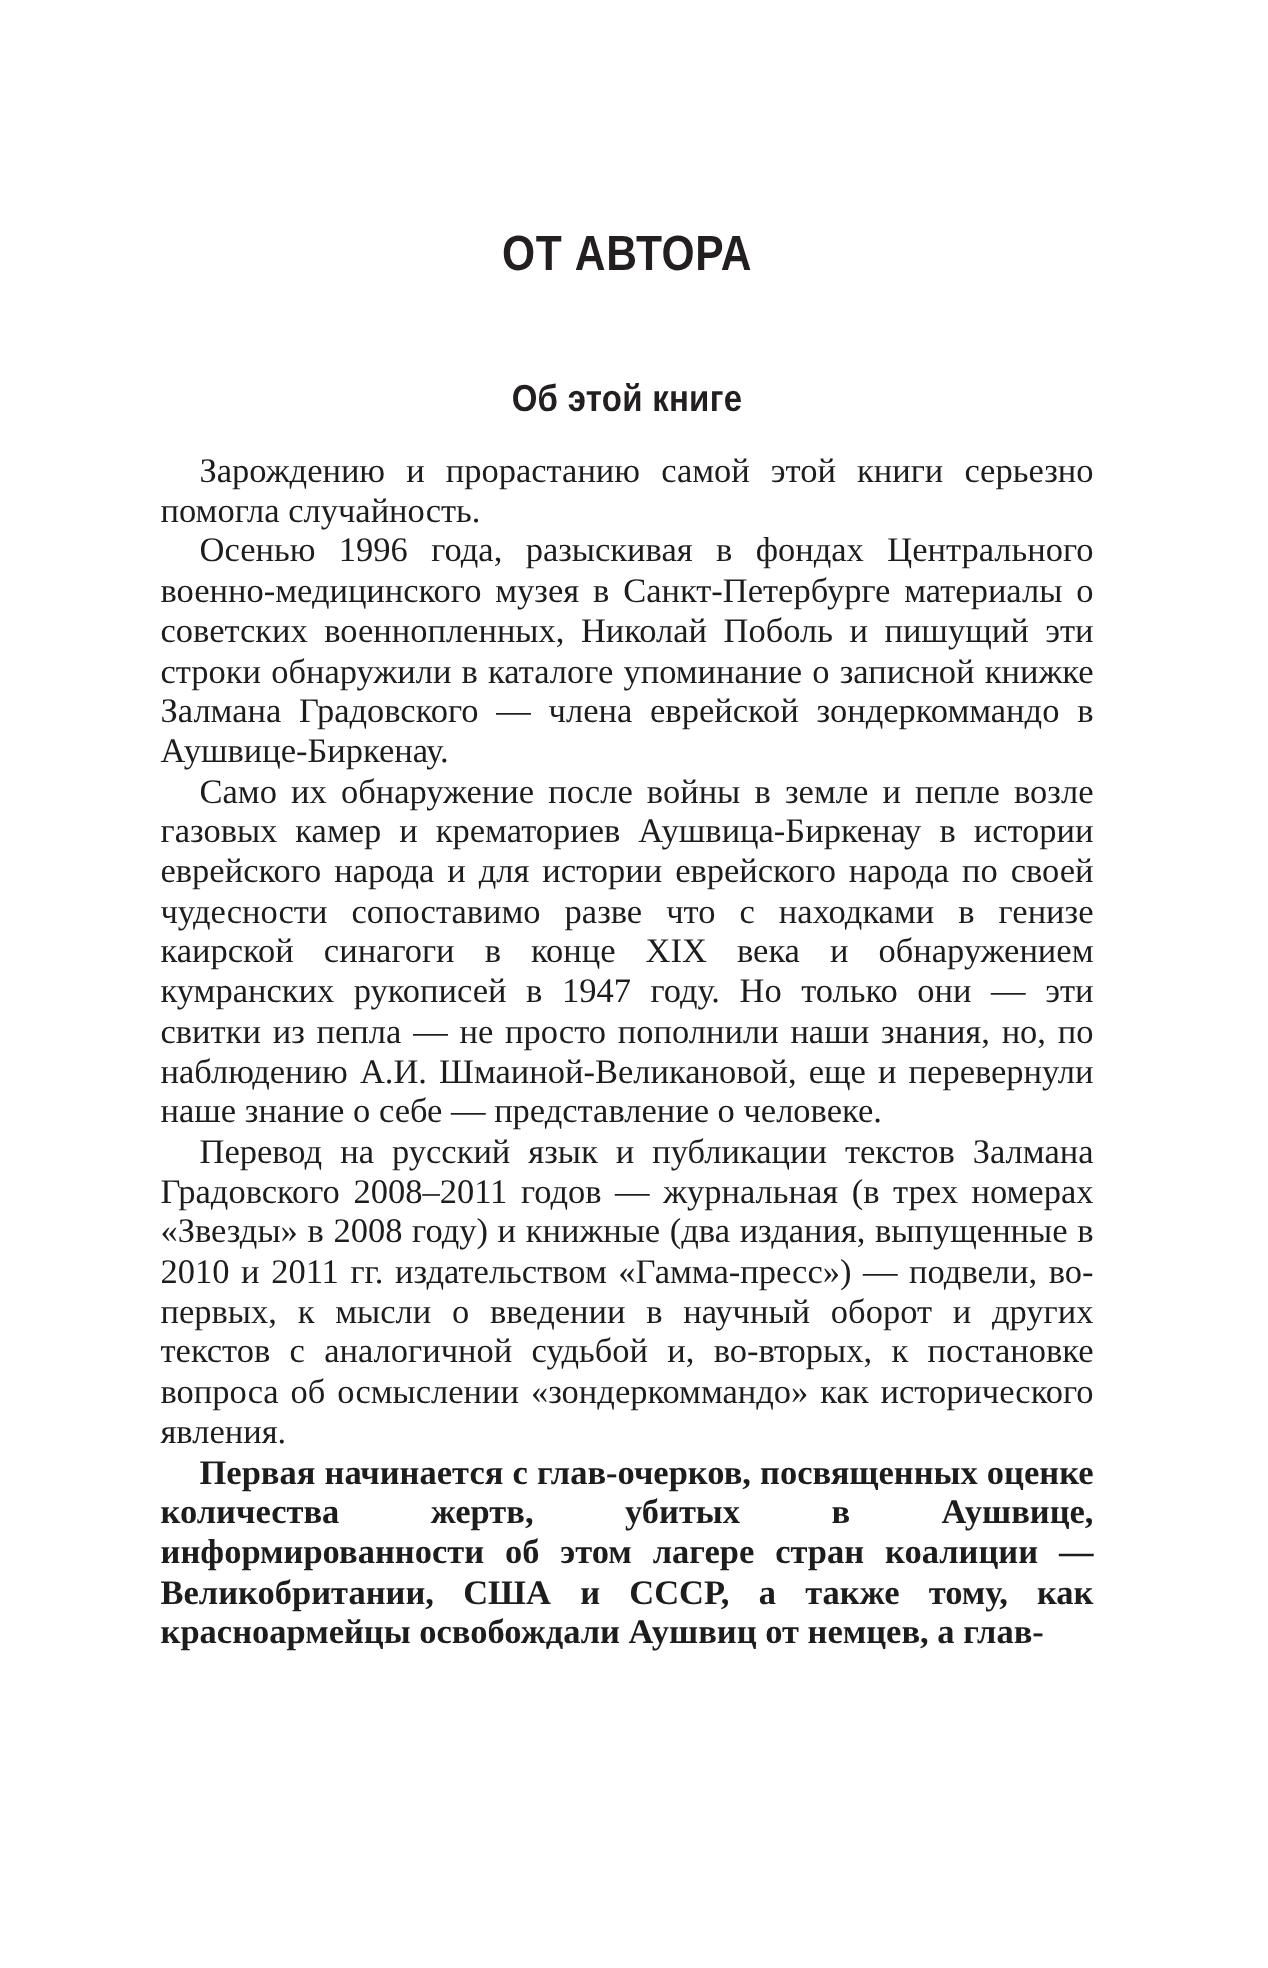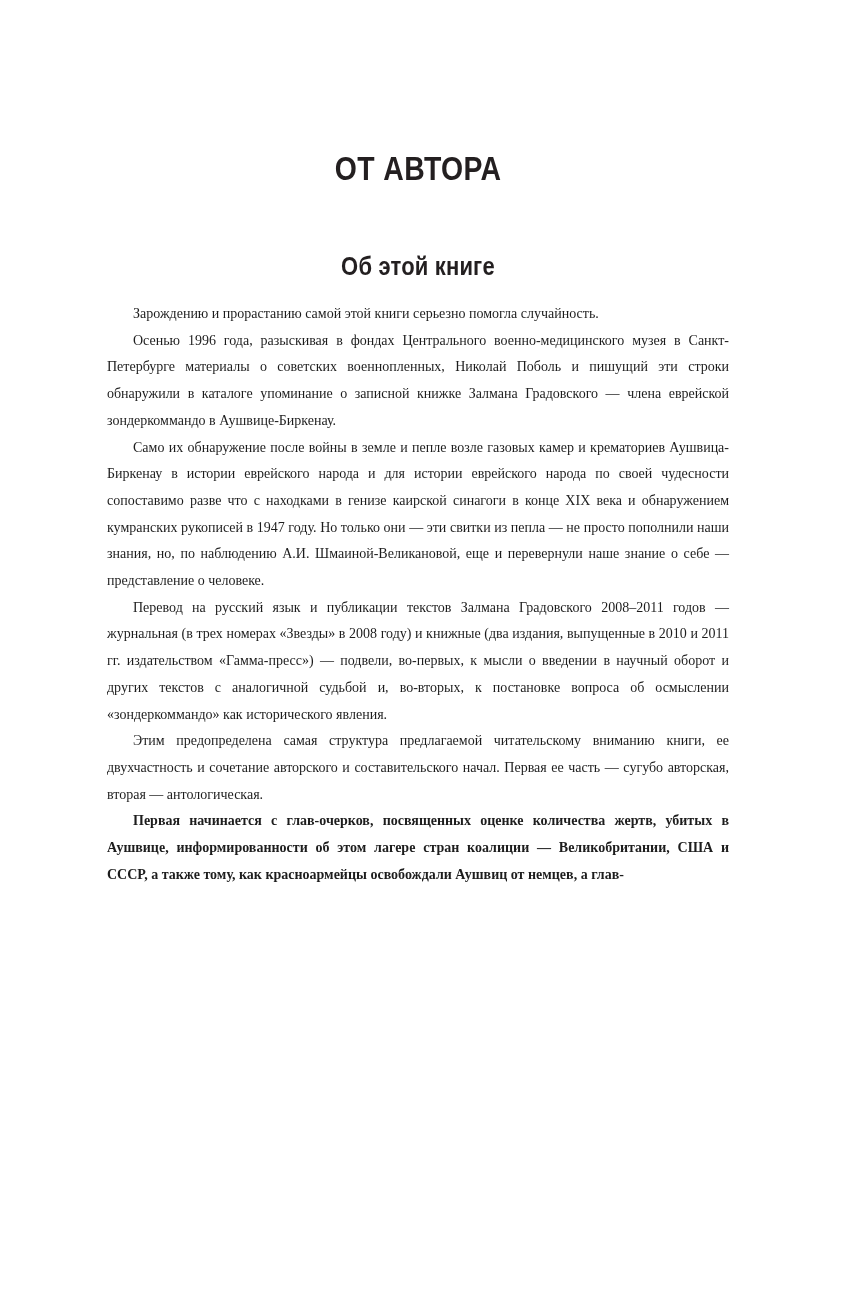--- a/index.html
+++ b/index.html
@@ -64,21 +64,21 @@
   }
 
   
   .body-text {
     margin: 0;
     padding-top: 22px;
   }
 
   .body-text p {
     margin: 0;
-    font-size: 14px;
+    font-size: 23px;
     line-height: 26.7px;
     text-align: justify;
     text-justify: inter-word;
     text-indent: 26px;
     hyphens: manual;
     color: #1d1d1d;
   }
 
   .body-text p:last-child {
     text-align-last: left;
@@ -93,18 +93,17 @@
 
     <h1 class="chapter-title">ОТ АВТОРА</h1>
 
     <h2 class="section-title">Об этой книге</h2>
 
     <div class="body-text">
       <p>Зарождению и прорастанию самой этой книги серьезно помогла случайность.</p>
       <p>Осенью 1996 года, разыскивая в фондах Центрального военно-медицинского музея в Санкт-Петербурге материалы о советских военнопленных, Николай Поболь и пишущий эти строки обнаружили в каталоге упоминание о записной книжке Залмана Градовского — члена еврейской зондеркоммандо в Аушвице-Биркенау.</p>
       <p>Само их обнаружение после войны в земле и пепле возле газовых камер и крематориев Аушвица-Биркенау в истории еврейского народа и для истории еврейского народа по своей чудесности сопоставимо разве что с находками в генизе каирской синагоги в конце XIX века и обнаружением кумранских рукописей в 1947 году. Но только они — эти свитки из пепла — не просто пополнили наши знания, но, по наблюдению А.И. Шмаиной-Великановой, еще и перевернули наше знание о себе — представление о человеке.</p>
       <p>Перевод на русский язык и публикации текстов Залмана Градовского 2008–2011 годов — журнальная (в трех номерах «Звезды» в 2008 году) и книжные (два издания, выпущенные в 2010 и 2011 гг. издательством «Гамма-пресс») — подвели, во-первых, к мысли о введении в научный оборот и других текстов с аналогичной судьбой и, во-вторых, к постановке вопроса об осмыслении «зондеркоммандо» как исторического явления.</p>
-      <p>Этим предопределена самая структура предлагаемой читательскому вниманию книги, ее двухчастность и сочетание авторского и составительского начал. Первая ее часть — сугубо авторская, вторая — антологическая.</p>
       <p>Первая начинается с глав-очерков, посвященных оценке количества жертв, убитых в Аушвице, информированности об этом лагере стран коалиции — Великобритании, США и СССР, а также тому, как красноармейцы освобождали Аушвиц от немцев, а глав-</p>
     </div>
 
   </div>
 </div>
 
 </body></html>

